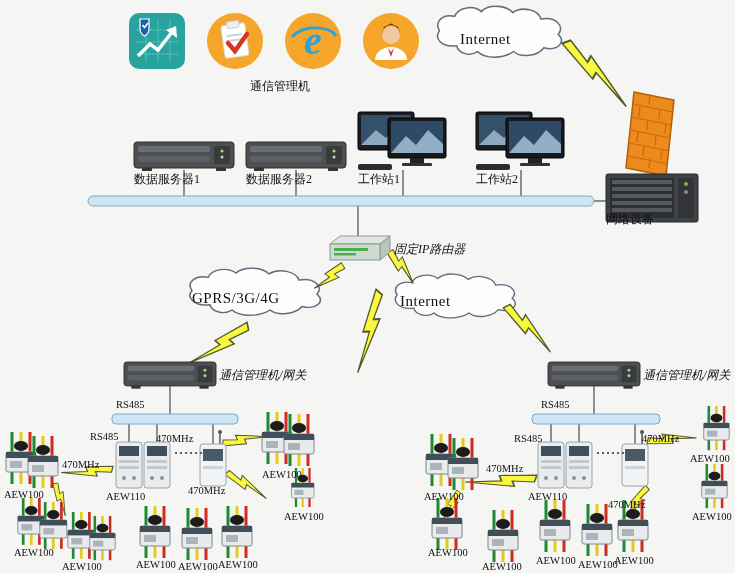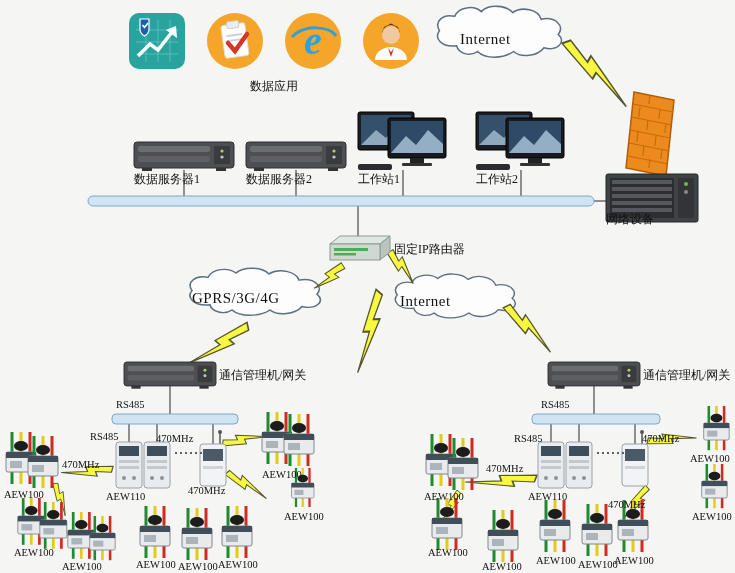--- a/index.html
+++ b/index.html
@@ -3,21 +3,21 @@
 <meta charset="utf-8">
 <style>
   html,body{margin:0;padding:0;}
   .stage{position:relative;width:735px;height:573px;background:#f5f5f4;overflow:hidden;
          font-family:"Liberation Serif","DejaVu Serif",serif;}
   .layer{position:absolute;left:0;top:0;}
   .appicon{position:absolute;width:58px;height:58px;}
   .appicon svg{width:100%;height:100%;display:block;}
   .dlabel{position:absolute;font:12px/1.25 "Liberation Serif","DejaVu Serif",serif;color:#111;
           text-align:left;white-space:nowrap;}
-  .left{text-align:right;}
+  .left{text-align:right;font-style:italic;}
   .sm{font-size:10.5px;text-align:left;}
   .cloudtxt{font-size:15px;letter-spacing:.5px;}
   .dots{font-size:12px;font-weight:bold;letter-spacing:1px;color:#333;}
 </style>
 </head>
 <body>
 
 <div class="stage">
 
   <svg class="layer" width="735" height="573" viewBox="0 0 735 573">
@@ -227,21 +227,21 @@
   <div class="appicon" style="left:362px;top:12px">
     <svg viewBox="0 0 58 58">
       <circle cx="29" cy="29" r="28" fill="#f5a62a"></circle>
       <path d="M13,48 a16,13 0 0 1 32,0 Z" fill="#fdfdfd"></path>
       <circle cx="29" cy="23" r="9" fill="#f0c9a0"></circle>
       <path d="M20,22 a9,9 0 0 1 18,0 l-2,-7 -7,-3.5 -7,3.5 Z" fill="#4a3426"></path>
       <path d="M26,36 l3,4 3,-4 -3,9 Z" fill="#d8352a"></path>
     </svg>
   </div>
 
-  <div class="dlabel" style="left:250px;top:79px;width:66px">数据应用</div>
+  <div class="dlabel" style="left:250px;top:79px;width:66px">通信管理机</div>
   <div class="dlabel cloudtxt" style="left:460px;top:30px;width:95px">Internet</div>
   <div class="dlabel" style="left:134px;top:172px;width:100px">数据服务器1</div>
   <div class="dlabel" style="left:246px;top:172px;width:100px">数据服务器2</div>
   <div class="dlabel" style="left:358px;top:172px;width:90px">工作站1</div>
   <div class="dlabel" style="left:476px;top:172px;width:90px">工作站2</div>
   <div class="dlabel" style="left:606px;top:212px;width:92px">网络设备</div>
   <div class="dlabel left" style="left:394px;top:242px">固定IP路由器</div>
   <div class="dlabel cloudtxt" style="left:192px;top:289px;width:140px">GPRS/3G/4G</div>
   <div class="dlabel cloudtxt" style="left:400px;top:292px;width:120px">Internet</div>
   <div class="dlabel left" style="left:219px;top:368px">通信管理机/网关</div>

